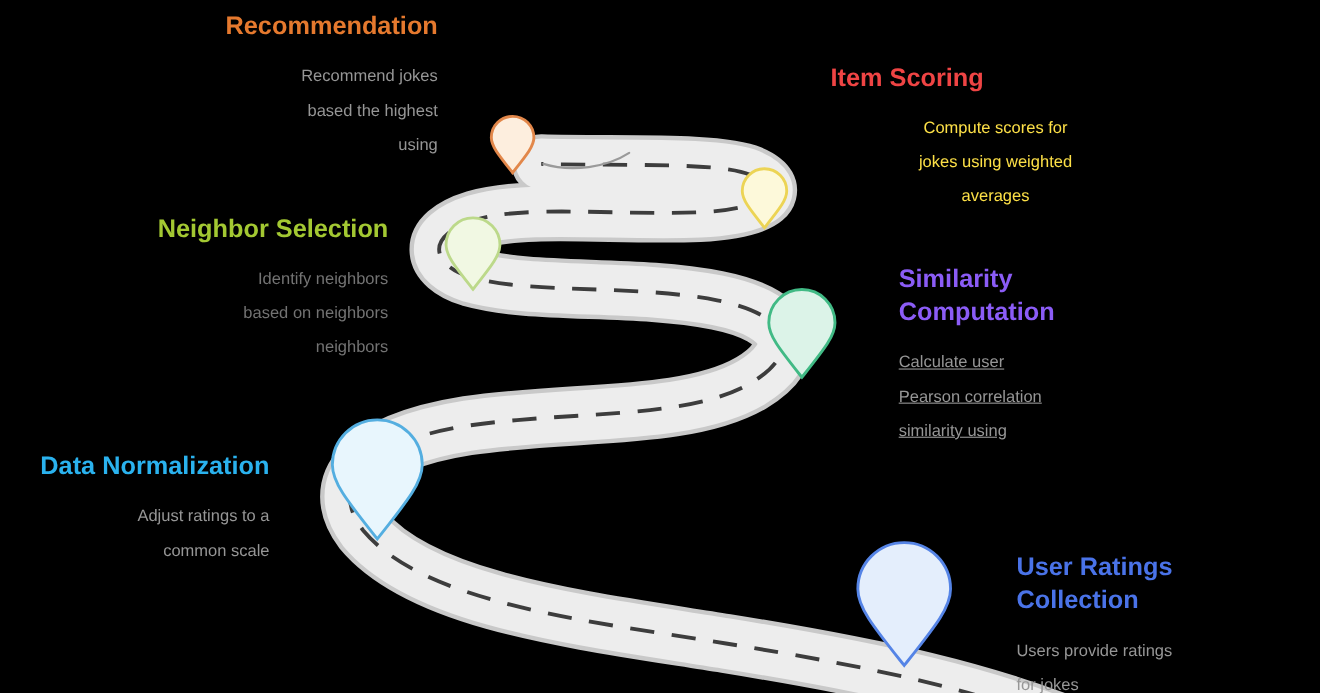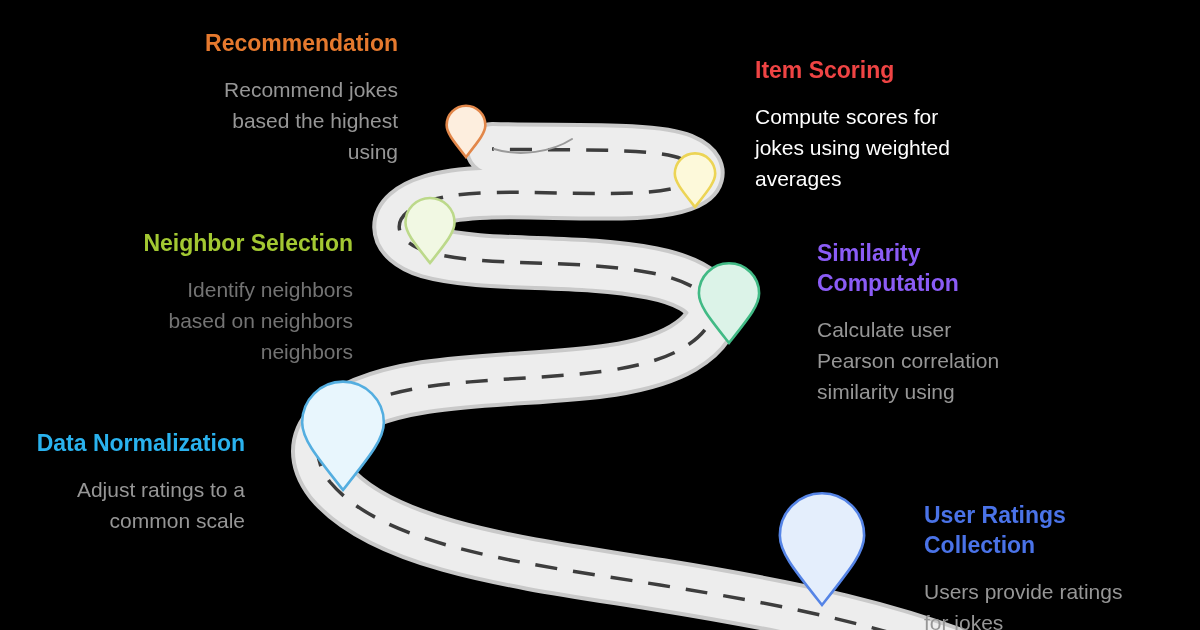--- a/index.html
+++ b/index.html
@@ -8,27 +8,27 @@
     position:relative;
     width:1200px;height:630px;
     overflow:hidden;
     background:#000;
   }
   .road-svg{position:absolute;left:0;top:0;}
   .stage{position:absolute;}
   .stage .title{
     font-size:23px;font-weight:bold;line-height:30px;margin:0 0 16px 0;
   }
-  .stage .desc{font-size:21px;line-height:31px;}
-  .align-right{text-align:right;margin-top:20px;}
+  .stage .desc{font-size:15px;line-height:31px;}
+  .align-right{text-align:right;}
   .align-left{text-align:left;}
   
   .st-recommendation{top:8px;right:802px;width:330px;}
   .st-item-scoring{top:55px;left:755px;width:300px;}
-  .st-neighbor-selection{top:208px;right:847px;width:330px;text-decoration:underline;}
+  .st-neighbor-selection{top:192px;right:847px;width:330px;text-decoration:underline;}
   .st-similarity{top:238px;left:817px;width:320px;}
   .st-data-normalization{top:408px;right:955px;width:330px;}
   .st-user-ratings{top:500px;left:924px;width:300px;}
   .title-line{line-height:30px;}
 </style>
 </head>
 <body>
 
 <div class="canvas" style="background-color: rgb(0, 0, 0);">
 
@@ -59,42 +59,42 @@
     <div class="title" style="color: rgb(229, 121, 46);">Recommendation</div>
     <div class="desc" style="color: rgb(150, 150, 150);">
       <div>Recommend jokes</div>
       <div>based the highest</div>
       <div>using</div>
     </div>
   </div>
 
   <div class="stage st-item-scoring align-left">
     <div class="title" style="color: #ef4444;">Item Scoring</div>
-    <div class="desc" style="color: #ffffff;">
+    <div class="desc" style="color: #fde047; text-align: center;">
       <div>Compute scores for</div>
       <div>jokes using weighted</div>
       <div>averages</div>
     </div>
   </div>
 
   <div class="stage st-neighbor-selection align-right">
     <div class="title" style="color: rgb(163, 200, 50);">Neighbor Selection</div>
     <div class="desc" style="color: #737373;">
       <div>Identify neighbors</div>
       <div>based on neighbors</div>
       <div>neighbors</div>
     </div>
   </div>
 
   <div class="stage st-similarity align-left">
     <div class="title" style="color: #8b5cf6;">
       <div class="title-line">Similarity</div>
       <div class="title-line">Computation</div>
     </div>
-    <div class="desc" style="color: rgb(150, 150, 150);">
+    <div class="desc" style="color: rgb(150, 150, 150); text-decoration: underline;">
       <div>Calculate user</div>
       <div>Pearson correlation</div>
       <div>similarity using</div>
     </div>
   </div>
 
   <div class="stage st-data-normalization align-right">
     <div class="title" style="color: rgb(42, 178, 238);">Data Normalization</div>
     <div class="desc" style="color: rgb(150, 150, 150);">
       <div>Adjust ratings to a</div>

